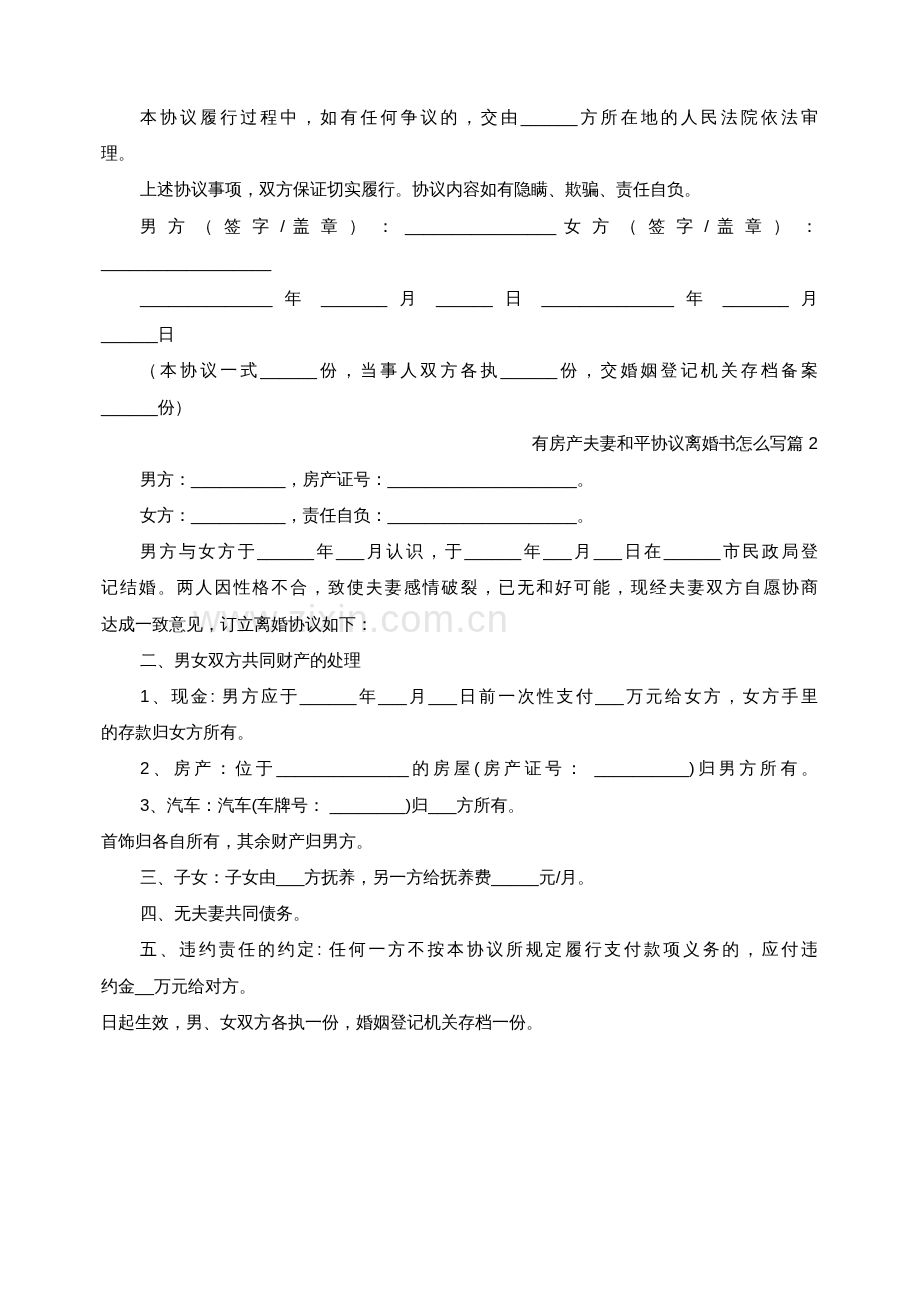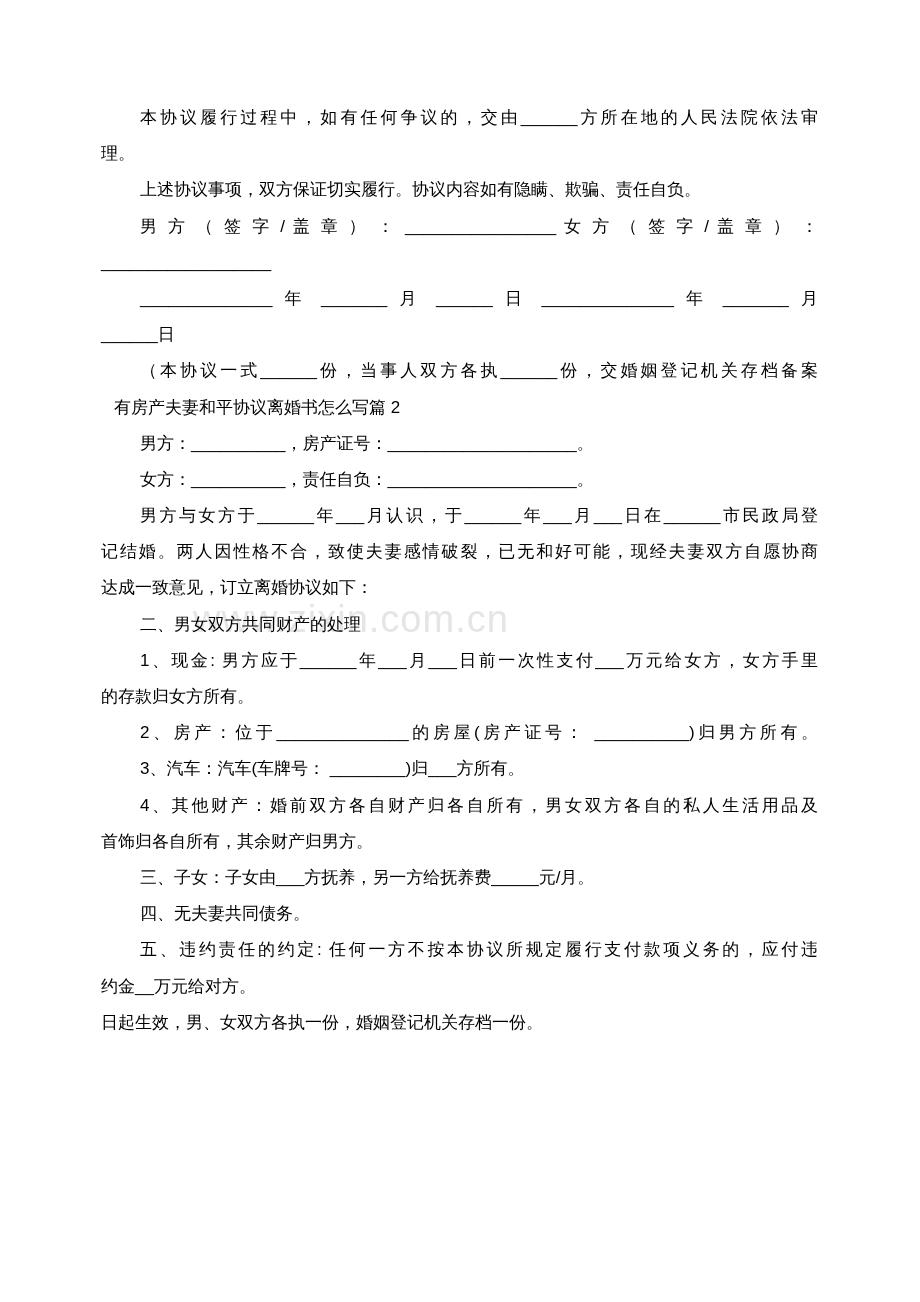--- a/index.html
+++ b/index.html
@@ -32,21 +32,21 @@
     font-size: 17px;
     line-height: 36.2px;
   }
   .line {
     height: 36.2px;
     line-height: 36.2px;
     white-space: nowrap;
     text-align: left;
   }
   .line.indent { text-indent: 39px; }
-  .line.heading { text-indent: 13px; }
+  .line.heading { text-indent: 13px; text-align: right; }
   .line.j {
     white-space: normal;
     text-align: justify;
     text-align-last: justify;
     -moz-text-align-last: justify;
   }
 </style>
 </head>
 <body>
 
@@ -54,32 +54,32 @@
   <div class="watermark">www.zixin.com.cn</div>
   <div class="doc" id="doc">
       <div class="line indent j">本协议履行过程中，如有任何争议的，交由______方所在地的人民法院依法审</div>
       <div class="line">理。</div>
       <div class="line indent">上述协议事项，双方保证切实履行。协议内容如有隐瞒、欺骗、责任自负。</div>
       <div class="line indent j">男 方 （ 签 字 / 盖 章 ） ： ________________ 女 方 （ 签 字 / 盖 章 ） ：</div>
       <div class="line">__________________</div>
       <div class="line indent j">______________ 年 _______ 月 ______ 日 ______________ 年 _______ 月</div>
       <div class="line">______日</div>
       <div class="line indent j">（本协议一式______份，当事人双方各执______份，交婚姻登记机关存档备案</div>
+      <div class="line">______份）</div>
       <div class="line heading">有房产夫妻和平协议离婚书怎么写篇 2</div>
       <div class="line indent">男方：__________，房产证号：____________________。</div>
       <div class="line indent">女方：__________，责任自负：____________________。</div>
       <div class="line indent j">男方与女方于______年___月认识，于______年___月___日在______市民政局登</div>
       <div class="line j">记结婚。两人因性格不合，致使夫妻感情破裂，已无和好可能，现经夫妻双方自愿协商</div>
       <div class="line">达成一致意见，订立离婚协议如下：</div>
       <div class="line indent">二、男女双方共同财产的处理</div>
       <div class="line indent j">1、现金: 男方应于______年___月___日前一次性支付___万元给女方，女方手里</div>
       <div class="line">的存款归女方所有。</div>
       <div class="line indent j">2、房产：位于______________的房屋(房产证号： __________)归男方所有。</div>
       <div class="line indent">3、汽车：汽车(车牌号： ________)归___方所有。</div>
-      <div class="line indent j">4、其他财产：婚前双方各自财产归各自所有，男女双方各自的私人生活用品及</div>
       <div class="line">首饰归各自所有，其余财产归男方。</div>
       <div class="line indent">三、子女：子女由___方抚养，另一方给抚养费_____元/月。</div>
       <div class="line indent">四、无夫妻共同债务。</div>
       <div class="line indent j">五、违约责任的约定: 任何一方不按本协议所规定履行支付款项义务的，应付违</div>
       <div class="line">约金__万元给对方。</div>
       <div class="line">日起生效，男、女双方各执一份，婚姻登记机关存档一份。</div>
     </div>
 </div>
 
 </body></html>

